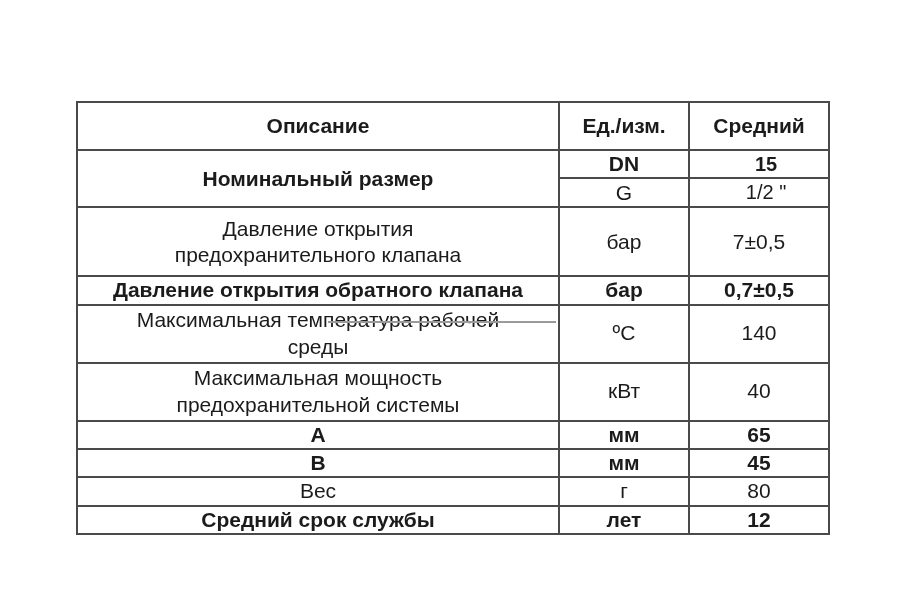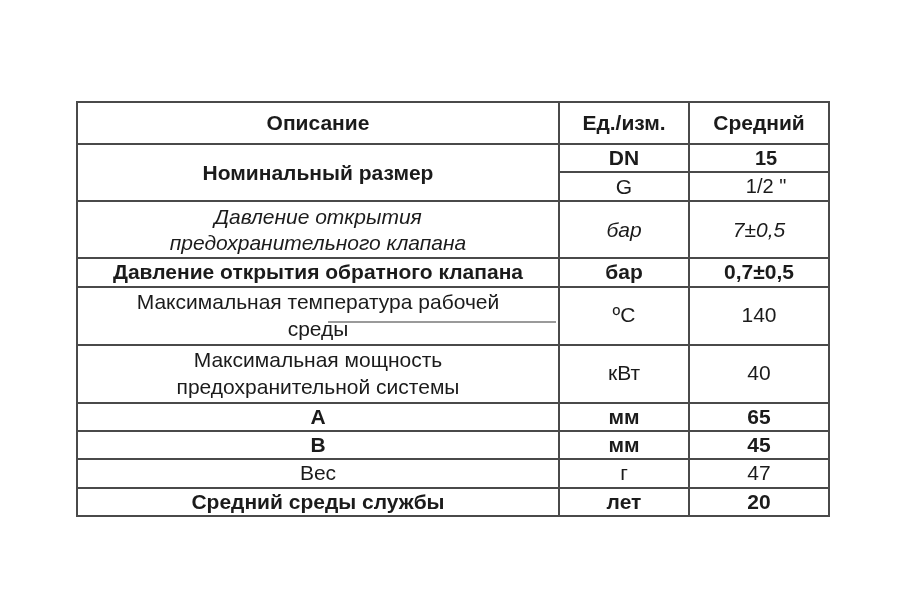--- a/index.html
+++ b/index.html
@@ -32,24 +32,24 @@
     font-size: 21px;
     line-height: 1.25;
     padding: 0 4px;
     white-space: pre-line;
     overflow: hidden;
   }
   .spec-table th {
     font-weight: bold;
     font-size: 21px;
   }
-  tr.h-header  { height: 42px; }
+  tr.h-header  { height: 48px; }
   tr.h-single  { height: 28px; font-weight: bold; }
   tr.h-single2 { height: 29px; }
-  tr.h-double  { height: 57px; font-style: italic; }
+  tr.h-double  { height: 69px; }
   tr.h-double2 { height: 58px; }
   td.alt-value {
     font-size: 20px;
     padding-left: 18px;
   }
   .artifact-line {
     position: absolute;
     left: 328px;
     top: 321px;
     width: 228px;
@@ -118,24 +118,24 @@
 
     <tr class="h-single">
       <td>B</td>
       <td>мм</td>
       <td>45</td>
     </tr>
 
     <tr class="h-single2">
       <td>Вес</td>
       <td>г</td>
-      <td>47</td>
+      <td>80</td>
     </tr>
 
     <tr class="h-single">
-      <td>Средний среды службы</td>
+      <td>Средний срок службы</td>
       <td>лет</td>
-      <td>20</td>
+      <td>12</td>
     </tr>
   </tbody>
 </table>
 
 <div class="artifact-line"></div>
 
 </body></html>

